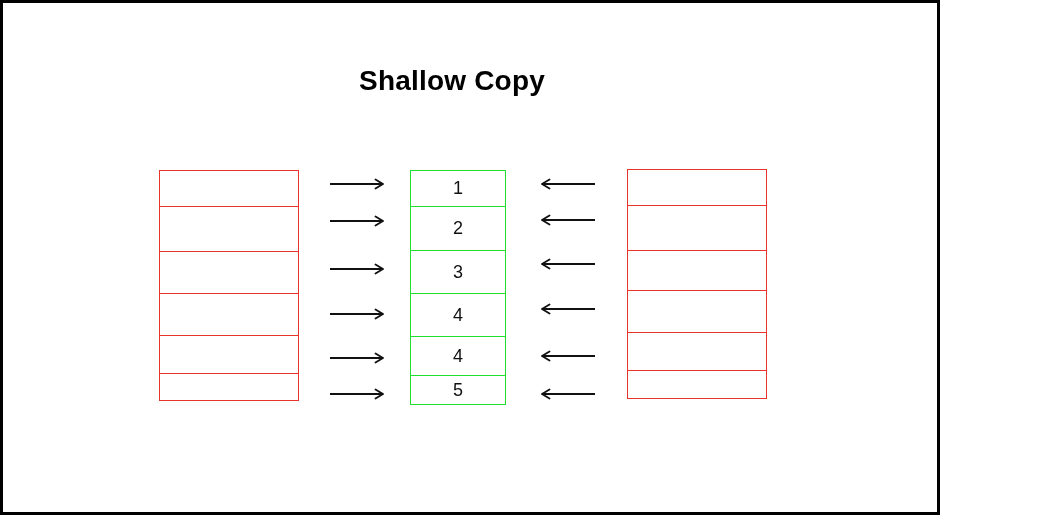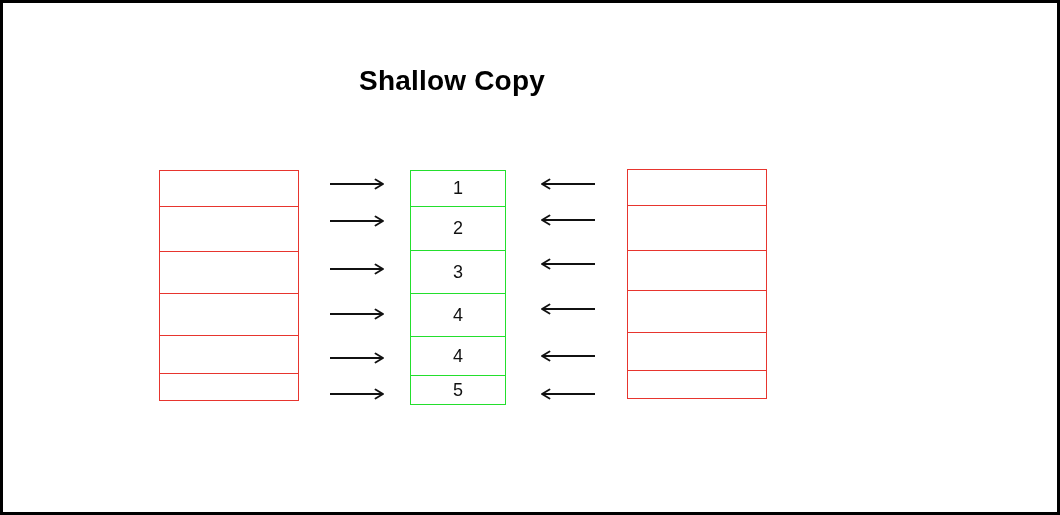--- a/index.html
+++ b/index.html
@@ -1,18 +1,18 @@
 <!DOCTYPE html>
 <html style="--list-red: #e7352e; --list-green: #23df2d; --arrow: #111111; --frame: #000000;"><head>
 <meta charset="utf-8">
 <style>
   html,body { margin:0; padding:0; background:#fff; }
   .canvas {
     position:relative;
-    width:1060px; height:515px;
+    width:940px; height:515px;
     box-sizing:border-box;
     background:#ffffff;
     border:3px solid var(--frame, #000);
     font-family:"Liberation Sans", sans-serif;
     overflow:hidden;
   }
   .title {
     position:absolute;
     left:299px; top:62px; width:300px;
     margin:0;

